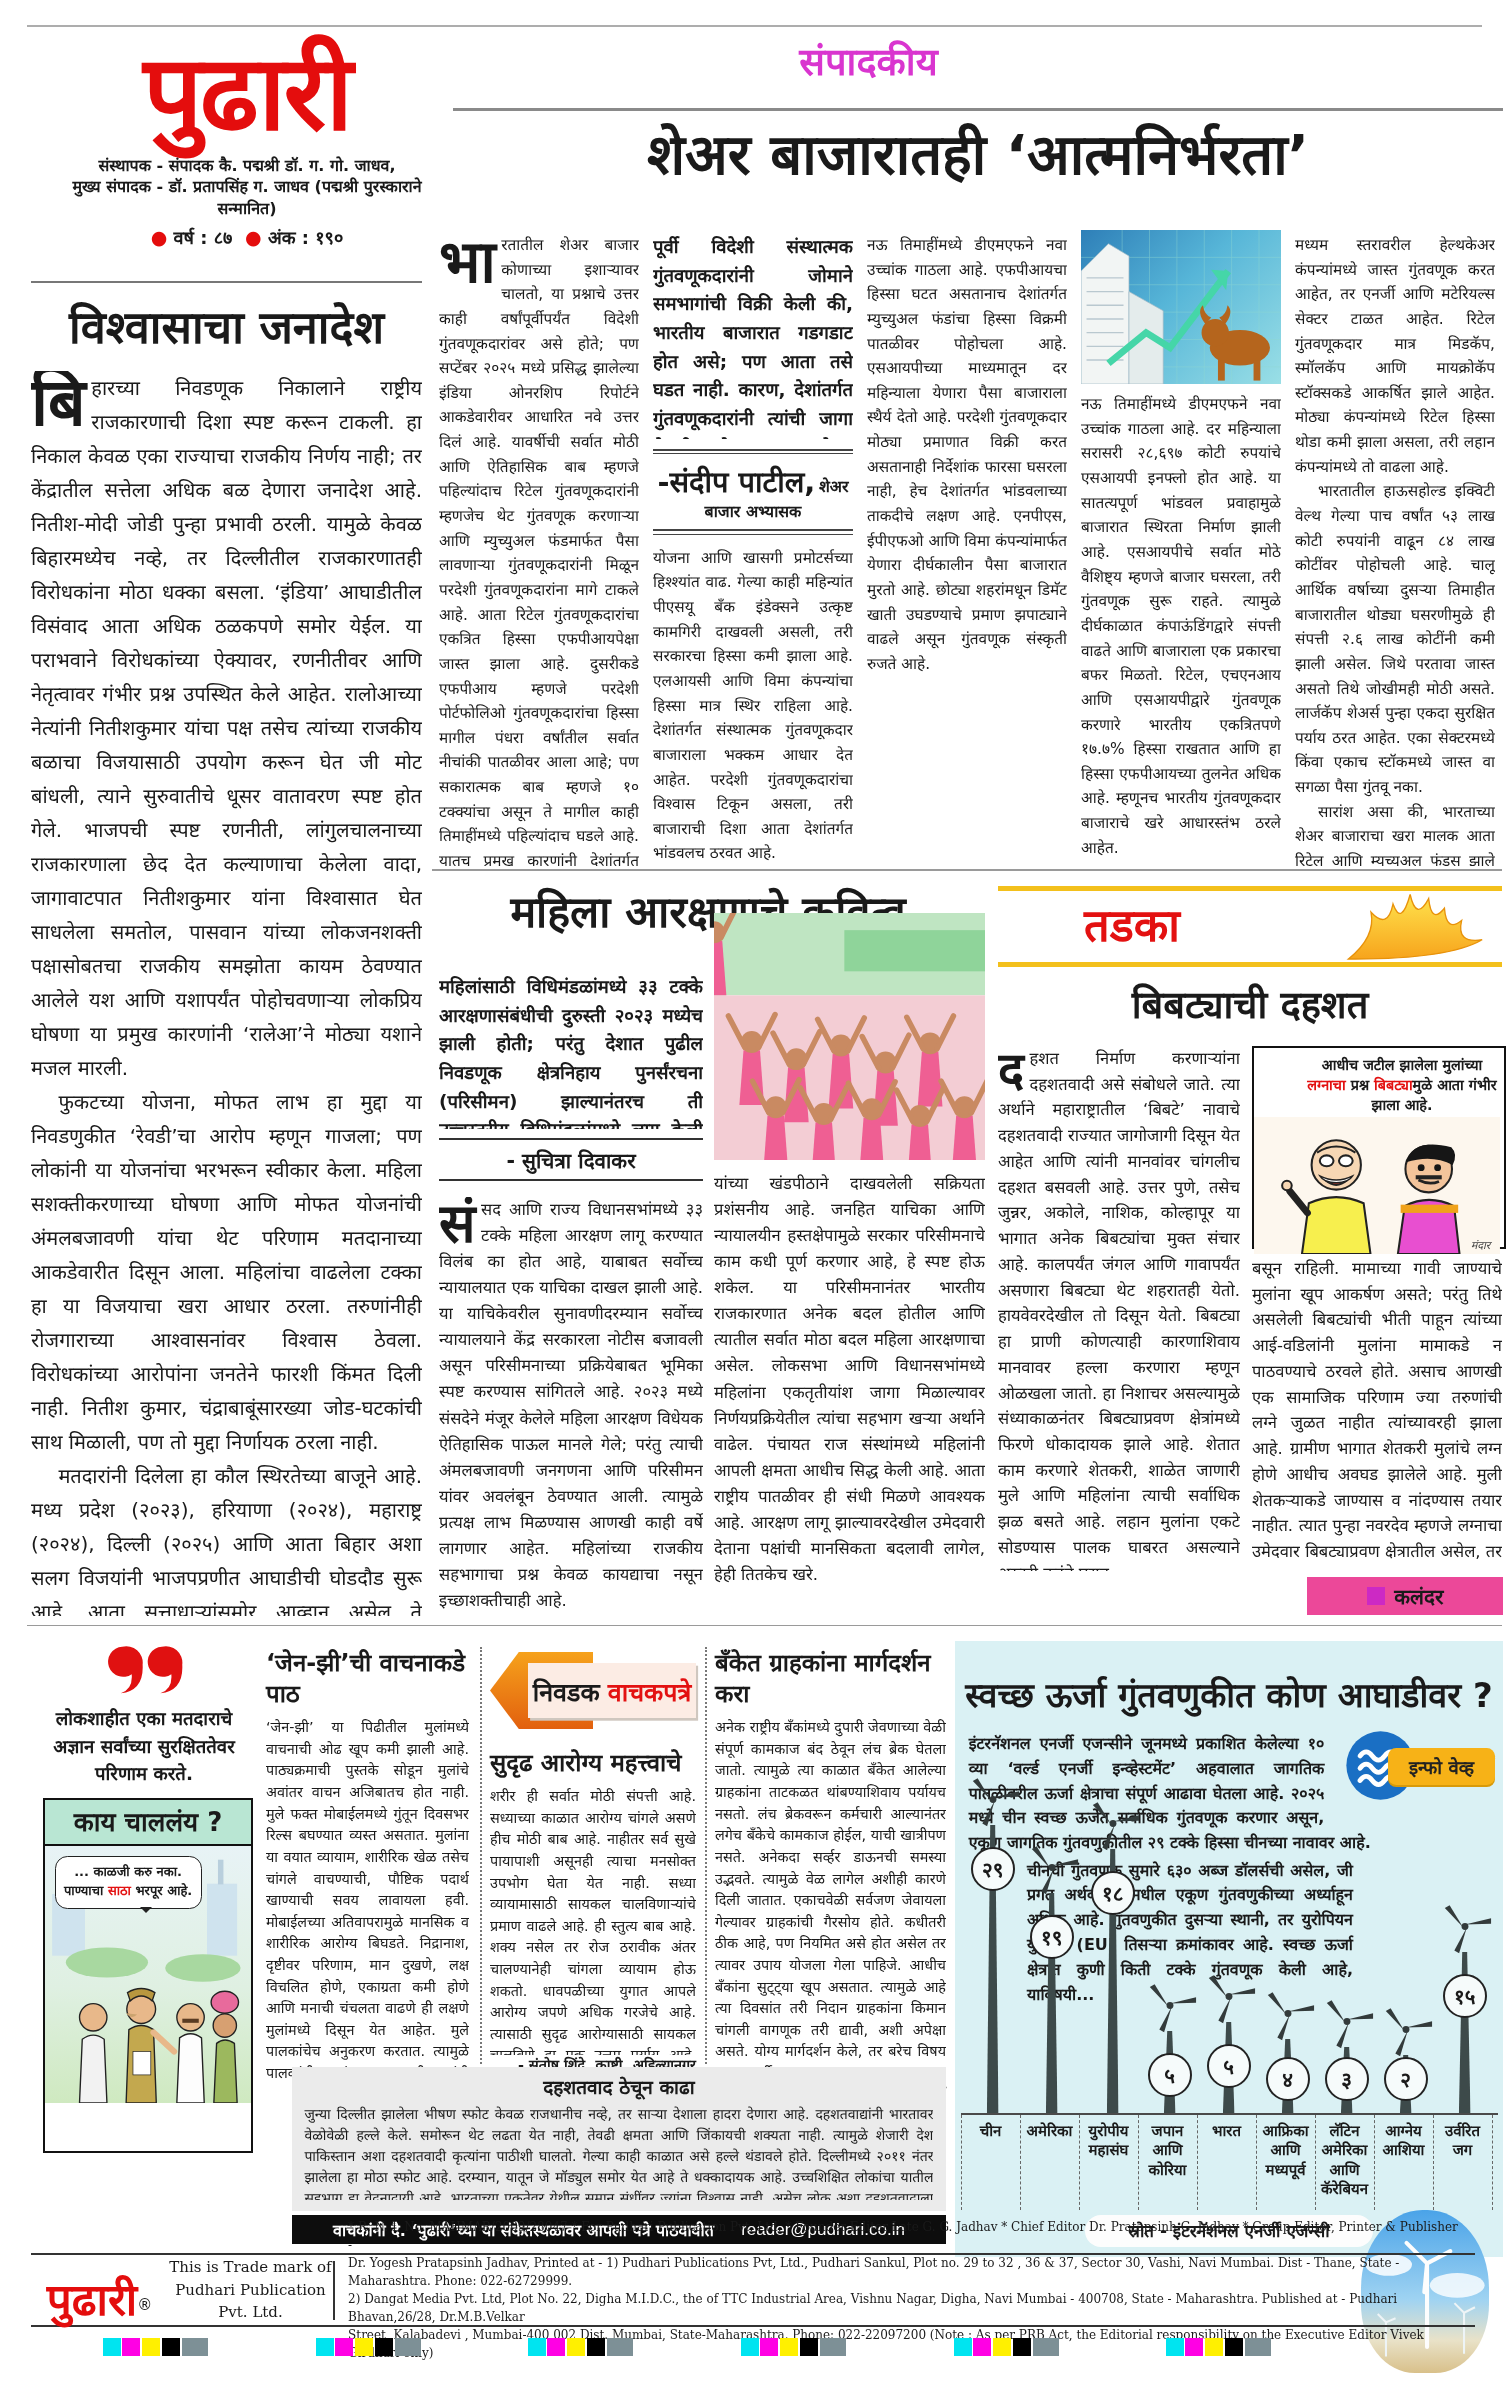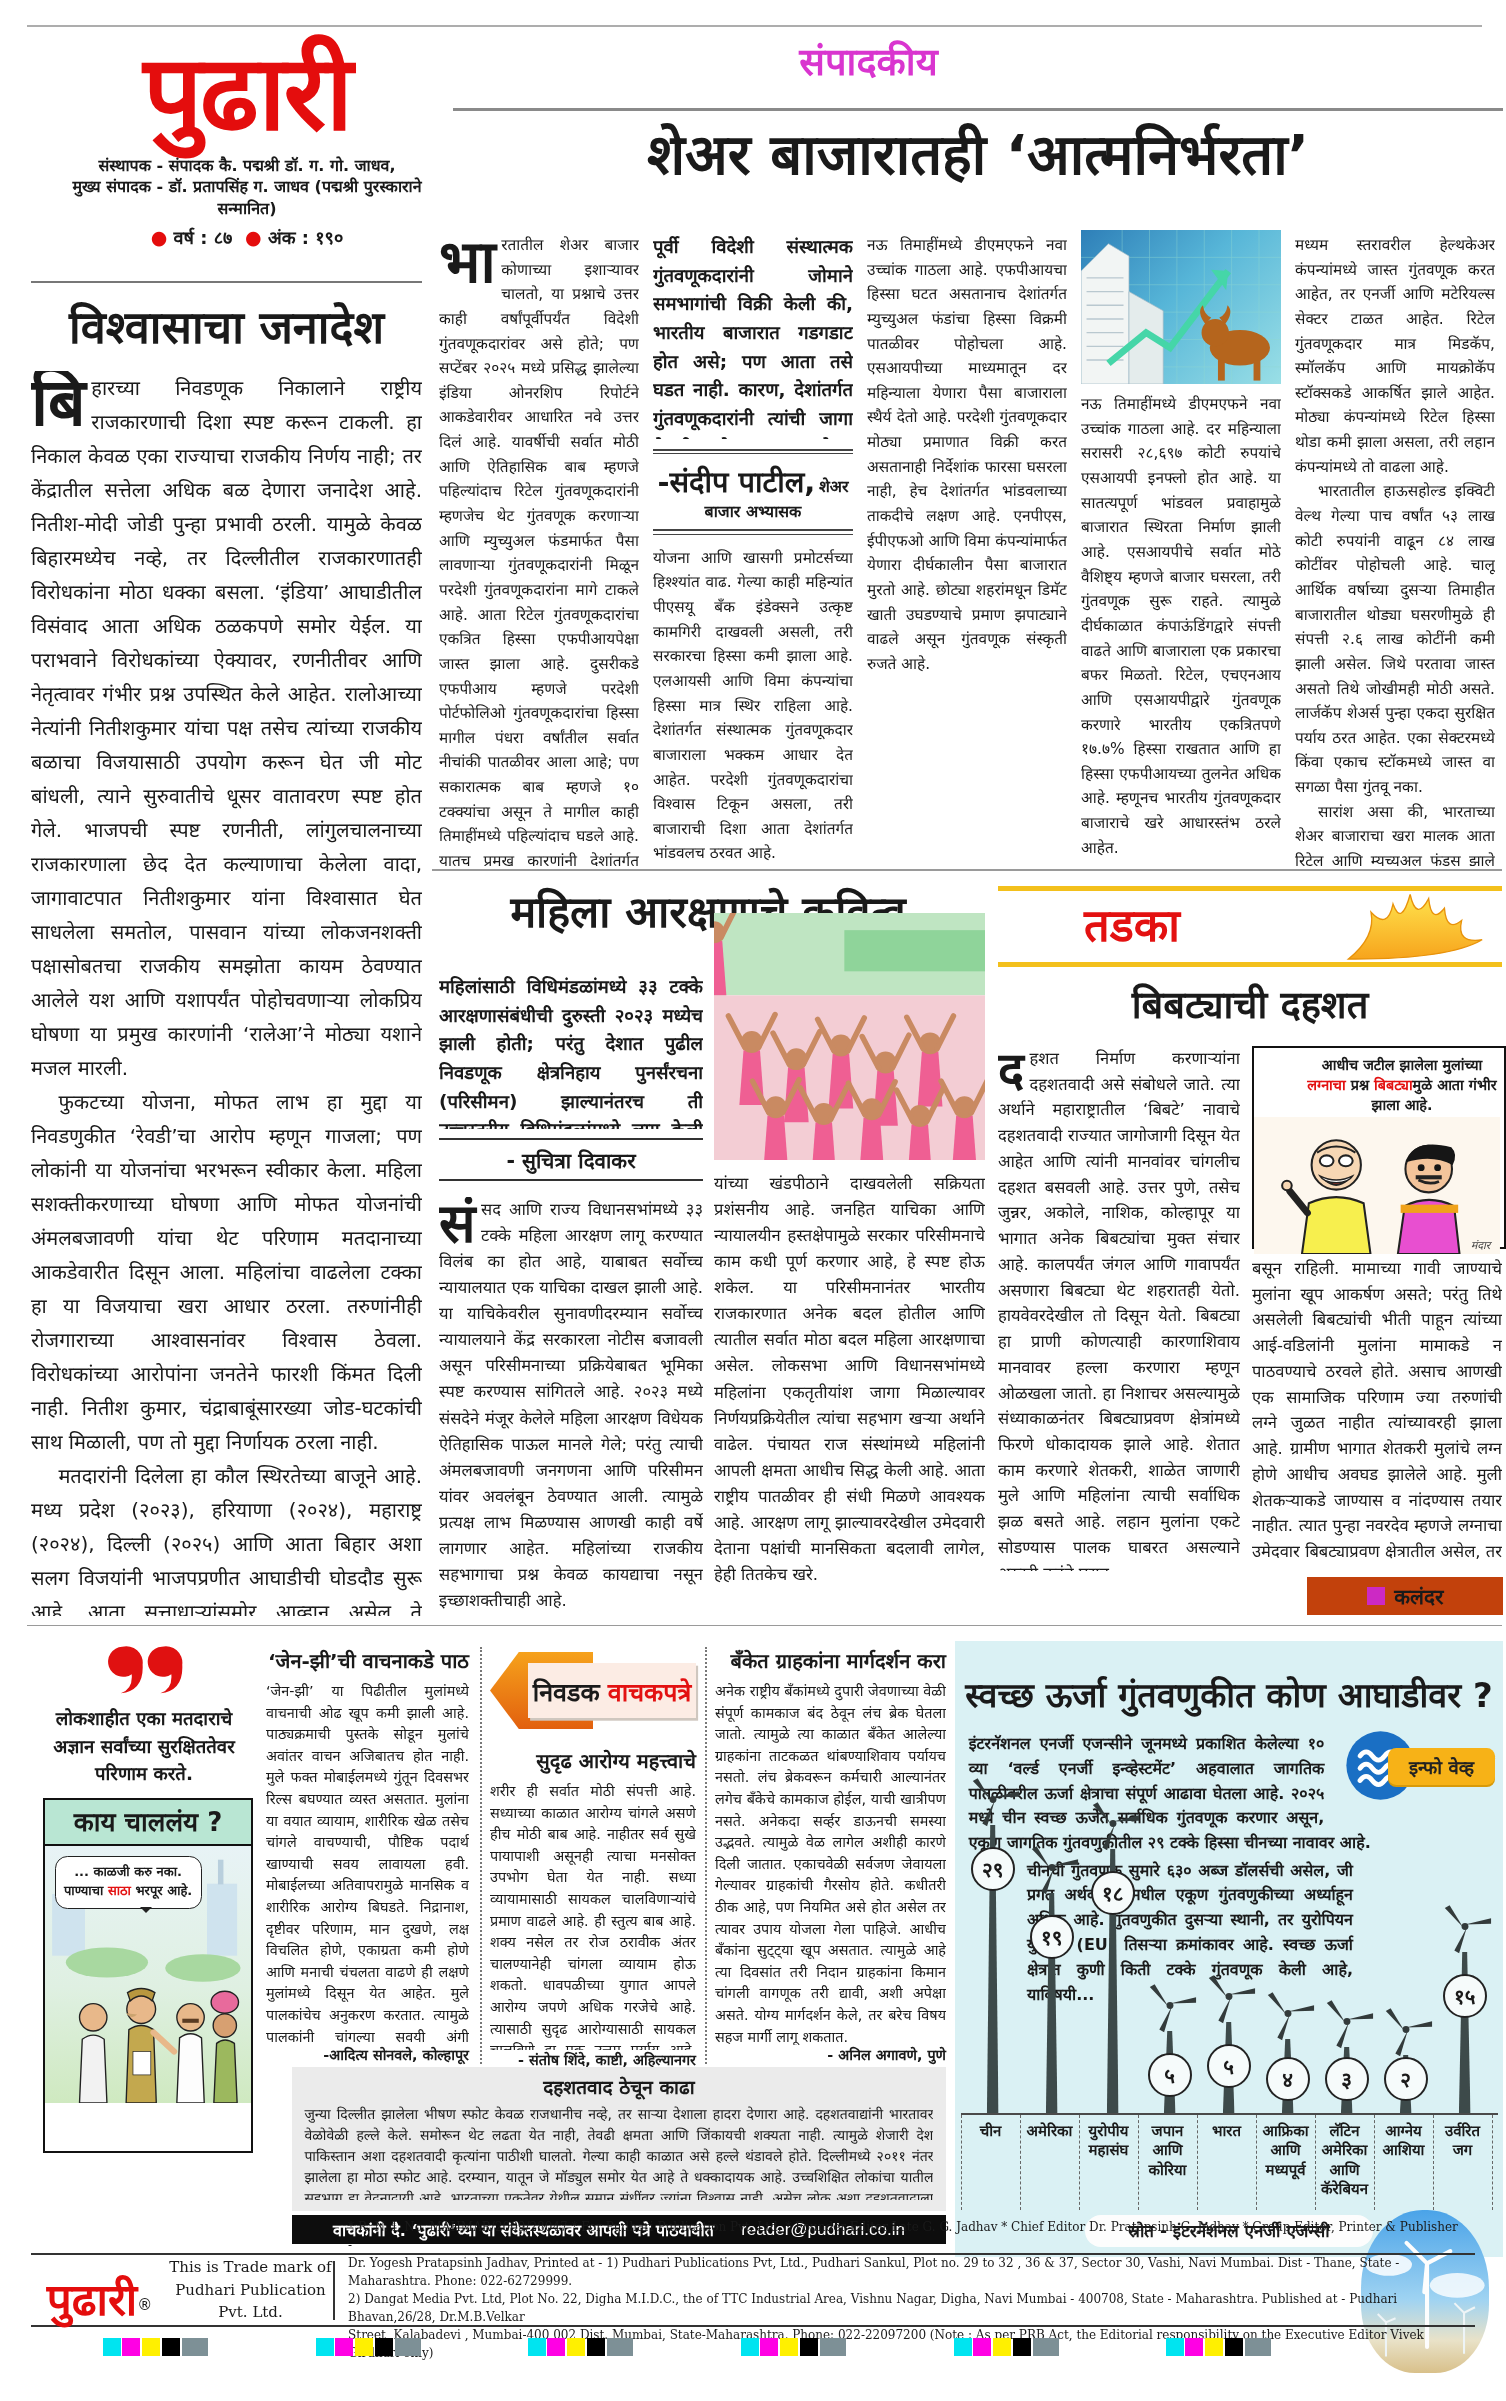--- a/index.html
+++ b/index.html
@@ -39,32 +39,32 @@
   .thinrule{background:#333;height:2.1px;}
   .wombody{font-size:16.5px;line-height:1.58;}
   
   .yellowrule{background:#f3c01c;height:4.8px;}
   .tadka-title{color:#e31111;font-size:45px;font-weight:900;}
   .tadka-headline{font-size:38px;font-weight:900;text-align:center;}
   .tadkabody{font-size:16.5px;line-height:1.56;}
   .cartoonbox{border:2.1px solid #111;background:#fff;}
   .cart-cap{font-size:14.4px;font-weight:bold;text-align:center;line-height:1.4;padding:6.9px 5.5px 1.4px 5.5px;margin-left:46px;}
   .red{color:#e31111;}
-  .kalandar{background:#c2410c;display:flex;align-items:center;justify-content:center;font-size:20.6px;font-weight:900;gap:9.6px;}
+  .kalandar{background:#ec4899;display:flex;align-items:center;justify-content:center;font-size:20.6px;font-weight:900;gap:9.6px;}
   .magsq{width:18px;height:18px;background:#cc29c4;display:inline-block;}
   
   .quote-text{font-size:18.5px;font-weight:bold;text-align:center;line-height:1.5;}
   .quote-author{font-size:20px;font-weight:900;text-align:center;}
   .kcbox{border:2.1px solid #111;background:#fff;}
   .kc-head{background:#b9e6d3;text-align:center;font-size:26px;font-weight:900;line-height:44px;border-bottom:2.1px solid #111;}
   .kc-scene{position:relative;background:linear-gradient(#e8f3f6 0%,#dff0e2 55%,#cfe9c0 100%);height:257px;overflow:hidden;}
   .bubble{position:absolute;background:#fff;border:1.4px solid #222;border-radius:12.4px;font-size:13px;font-weight:bold;text-align:center;padding:6.9px 5.5px;line-height:1.45;}
   .bubble:after{content:"";position:absolute;left:58%;bottom:-11px;border:6.2px solid transparent;border-top-color:#222;}
   
-  .let-title{font-size:20px;font-weight:900;text-align:right;line-height:1.3;}
+  .let-title{font-size:24px;font-weight:900;text-align:left;line-height:1.3;}
   .letbody{font-size:14.4px;line-height:1.5;}
   .letsig{font-size:14.4px;font-weight:bold;text-align:right;}
   .dotsep{border-left:2.1px dotted #777;}
   .badge-wrap{position:relative;height:89px;}
   .badge-arrow{position:absolute;left:0;top:4.1px;width:103px;height:77px;background:linear-gradient(180deg,#f6a21c,#e2600e);
       clip-path:polygon(28% 0,100% 0,100% 100%,28% 100%,0 50%);}
   .badge-tag{position:absolute;left:38px;top:15px;right:0;height:55px;background:#fcece4;display:flex;align-items:center;justify-content:center;
       gap:8.2px;font-size:25px;font-weight:900;box-shadow:2.1px 2.7px 0 #cfc7bf;}
   .badge-tag .w2{color:#e31111;}
   .terrorbox{background:#ebebeb;padding:6.9px 12.4px;}

